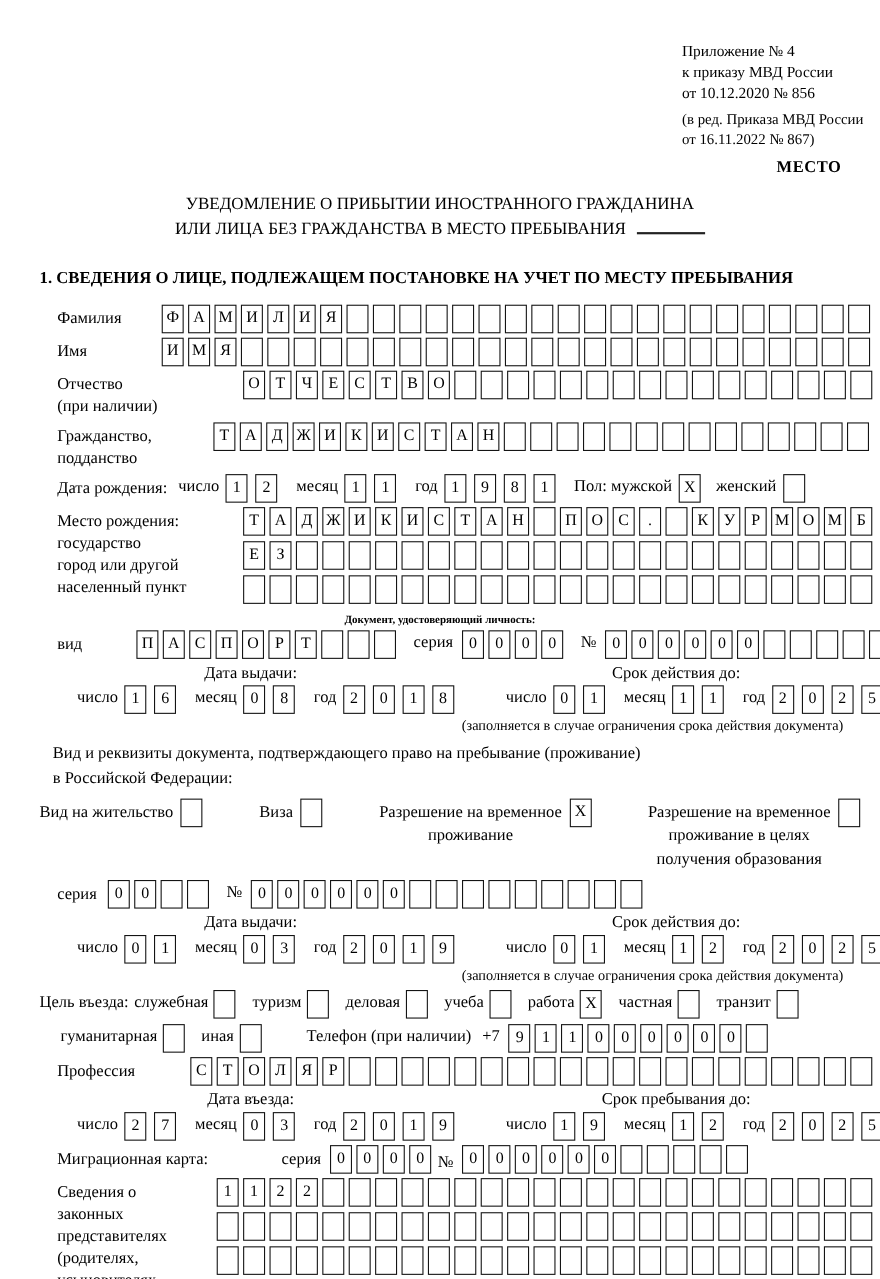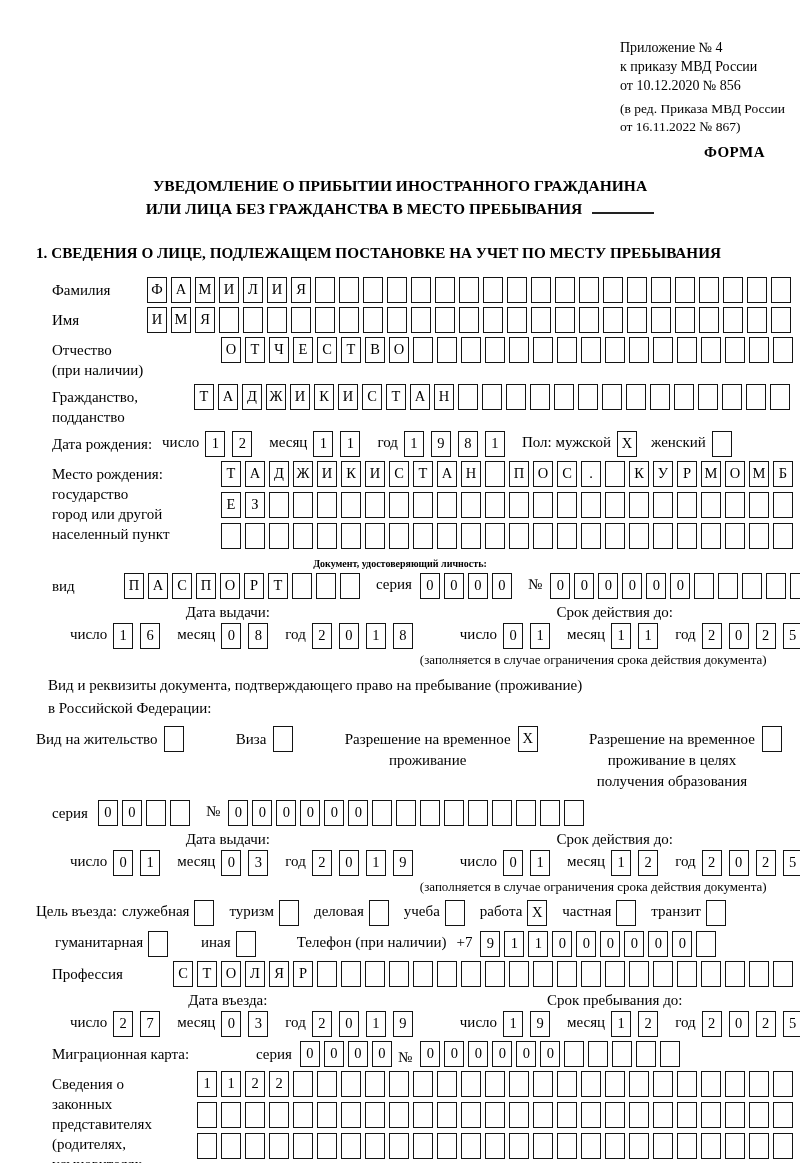--- a/index.html
+++ b/index.html
@@ -8,21 +8,21 @@
     font-family:"Liberation Serif","DejaVu Serif",serif;
     font-size:15px; color:#000;
   }
   .page { width:800px; min-height:1163px; overflow:hidden; }
 
   
   .appendix { margin:38px 0 0 620px; font-size:14px; line-height:19px; }
   .amendment { margin:5px 0 0 620px; font-size:13.5px; line-height:18px; }
   .forma { font-weight:bold; text-align:right; padding-right:35px; margin-top:8px; font-size:15px; letter-spacing:.5px; }
 
-  .title { text-align:center; font-weight:bold; font-size:15.5px; margin-top:13px; line-height:23px; }
+  .title { text-align:center; font-weight:normal; font-size:15.5px; margin-top:13px; line-height:23px; }
   .blank-line { display:inline-block; width:62px; border-bottom:2.2px solid #222; height:13px; margin-left:10px; }
 
   .sec { font-weight:bold; font-size:15.2px; margin:24px 0 0 36px; }
 
   .row { display:flex; align-items:flex-start; padding-left:52px; margin-top:4px; margin-bottom:4px; }
   .lbl { flex:0 0 auto; line-height:20px; padding-top:3px; }
   .w95 { width:95px; } .w169 { width:169px; } .w142 { width:142px; }
   .w72 { width:72px; } .w121 { width:121px; } .w145 { width:145px; } .w200 { width:204px; }
 
   .cells { display:inline-block; white-space:nowrap; }
@@ -68,21 +68,21 @@
   .phone-lbl { padding-top:3px; margin:0 10px 0 26px; }
   .phone-prefix { padding-top:3px; margin-right:8px; }
 </style>
 </head>
 <body>
 
 <div class="page">
 
   <div class="appendix">Приложение № 4<br>к приказу МВД России<br>от 10.12.2020 № 856</div>
   <div class="amendment">(в ред. Приказа МВД России<br>от 16.11.2022 № 867)</div>
-  <div class="forma">ФОРМА</div>
+  <div class="forma">МЕСТО</div>
 
   <div class="title">
     <div>УВЕДОМЛЕНИЕ О ПРИБЫТИИ ИНОСТРАННОГО ГРАЖДАНИНА</div>
     <div><span>ИЛИ ЛИЦА БЕЗ ГРАЖДАНСТВА В МЕСТО ПРЕБЫВАНИЯ</span><span class="blank-line"></span></div>
   </div>
 
   <div class="sec">1. СВЕДЕНИЯ О ЛИЦЕ, ПОДЛЕЖАЩЕМ ПОСТАНОВКЕ НА УЧЕТ ПО МЕСТУ ПРЕБЫВАНИЯ</div>
 
   <div class="row first-row">
     <span class="lbl w95">Фамилия</span>
@@ -251,21 +251,21 @@
       <span class="opt-label">транзит</span>
       <span class="cells"><span class="cell"></span></span>
     </span>
   </div>
 
   <div class="purpose-row indent2">
     <span class="opt">
       <span class="opt-label">гуманитарная</span>
       <span class="cells"><span class="cell"></span></span>
     </span>
-    <span class="opt" style="margin-left:18px">
+    <span class="opt" style="margin-left:0">
       <span class="opt-label">иная</span>
       <span class="cells"><span class="cell"></span></span>
     </span>
     <span class="phone-lbl">Телефон (при наличии)</span>
     <span class="phone-prefix">+7</span>
     <span class="cells"><span class="cell">9</span><span class="cell">1</span><span class="cell">1</span><span class="cell">0</span><span class="cell">0</span><span class="cell">0</span><span class="cell">0</span><span class="cell">0</span><span class="cell">0</span><span class="cell"></span></span>
   </div>
 
   <div class="row">
     <span class="lbl w121">Профессия</span>

